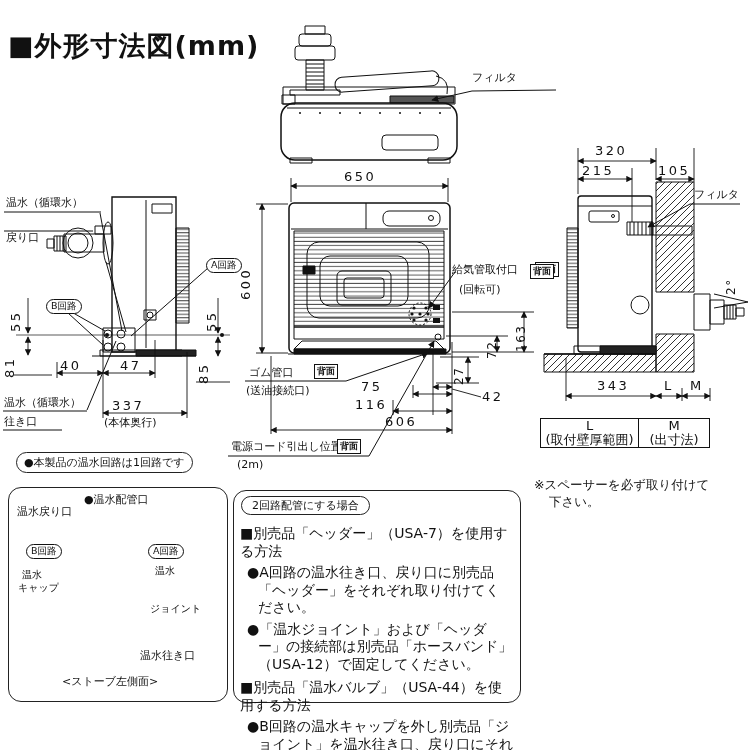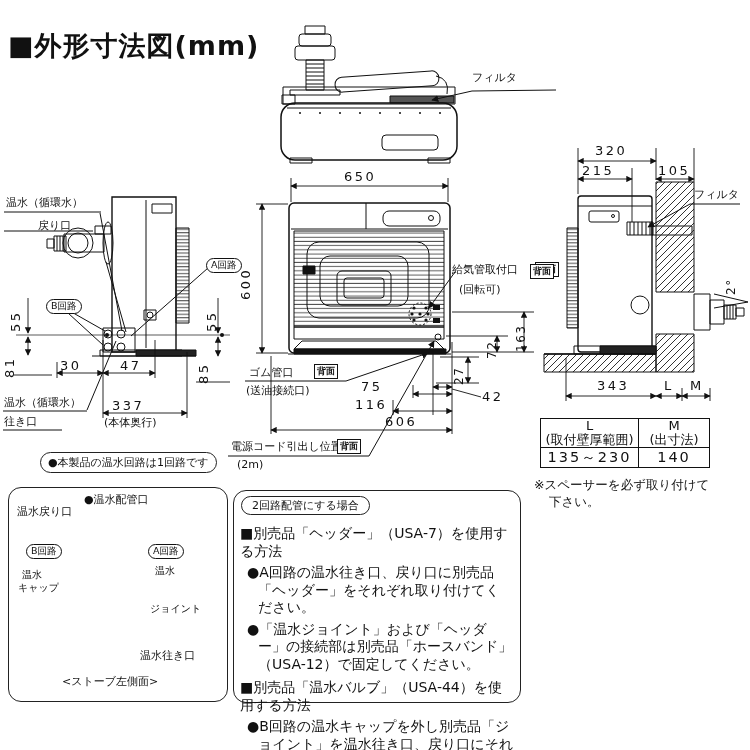--- a/index.html
+++ b/index.html
@@ -273,30 +273,30 @@
     <line x1="152" y1="652" x2="126" y2="618"></line>
     <line x1="136" y1="664" x2="214" y2="664"></line>
   </g>
 </svg>
 
 <div id="title" class="abs" style="left:8px;top:28px;">■外形寸法図(mm)</div>
 
 <div class="abs jp" style="left:472px;top:72px;">フィルタ</div>
 
 <div class="abs jp" style="left:6px;top:197px;">温水（循環水）</div>
-<div class="abs jp" style="left:6px;top:220px;margin-left:32px;">戻り口</div>
+<div class="abs jp" style="left:6px;top:232px;">戻り口</div>
 <div class="abs jp" style="left:4px;top:397px;">温水（循環水）</div>
 <div class="abs jp" style="left:4px;top:416px;">往き口</div>
 <div class="abs oval" style="left:46px;top:299px;">B回路</div>
 <div class="abs oval" style="left:206px;top:258px;">A回路</div>
 <div class="abs dim rot" style="left:8px;top:332px;">55</div>
 <div class="abs dim rot" style="left:204px;top:332px;">55</div>
 <div class="abs dim rot" style="left:2px;top:378px;">81</div>
 <div class="abs dim rot" style="left:196px;top:384px;">85</div>
-<div class="abs dim" style="left:60px;top:358px;">30</div>
+<div class="abs dim" style="left:60px;top:358px;">40</div>
 <div class="abs dim" style="left:120px;top:358px;">47</div>
 <div class="abs dim" style="left:112px;top:398px;">337</div>
 <div class="abs jp" style="left:104px;top:417px;">(本体奥行)</div>
 
 <div class="abs dim" style="left:344px;top:169px;">650</div>
 <div class="abs dim rot" style="left:238px;top:300px;">600</div>
 <div class="abs jp" style="left:452px;top:264px;">給気管取付口</div>
 <div class="abs badge" style="left:535px;top:262px;">背面</div>
 <div class="abs jp" style="left:459px;top:284px;">(回転可)</div>
 <div class="abs jp" style="left:249px;top:367px;">ゴム管口</div>
@@ -328,30 +328,26 @@
         <tr>
     <td style="width:58%">
       <div class="th1">L</div>
       <div class="th2">(取付壁厚範囲)</div>
     </td>
     <td>
       <div class="th1">M</div>
       <div class="th2">(出寸法)</div>
     </td>
   </tr>
-  <tr>
-    <td class="tv">135～230</td>
-    <td class="tv">140</td>
-  </tr>
 </tbody>
     </table>
 <div class="abs note" style="left:534px;top:477px;">※スペーサーを必ず取り付けて</div>
 <div class="abs note" style="left:549px;top:494px;">下さい。</div>
 
-<div class="abs pill" style="left:16px;top:452px;margin-left:24px;">●本製品の温水回路は1回路です</div>
+<div class="abs pill" style="left:16px;top:452px;">●本製品の温水回路は1回路です</div>
 <div class="abs panel" style="left:8px;top:487px;width:218px;height:213px;"></div>
 <div class="abs jp" style="left:84px;top:494px;">●温水配管口</div>
 <div class="abs jp" style="left:17px;top:506px;">温水戻り口</div>
 <div class="abs oval" style="left:26px;top:544px;">B回路</div>
 <div class="abs oval" style="left:148px;top:544px;">A回路</div>
 <div class="abs jps" style="left:22px;top:568px;">温水</div>
 <div class="abs jps" style="left:18px;top:581px;">キャップ</div>
 <div class="abs jps" style="left:155px;top:564px;">温水</div>
 <div class="abs jps" style="left:150px;top:602px;">ジョイント</div>
 <div class="abs jp" style="left:140px;top:650px;">温水往き口</div>

